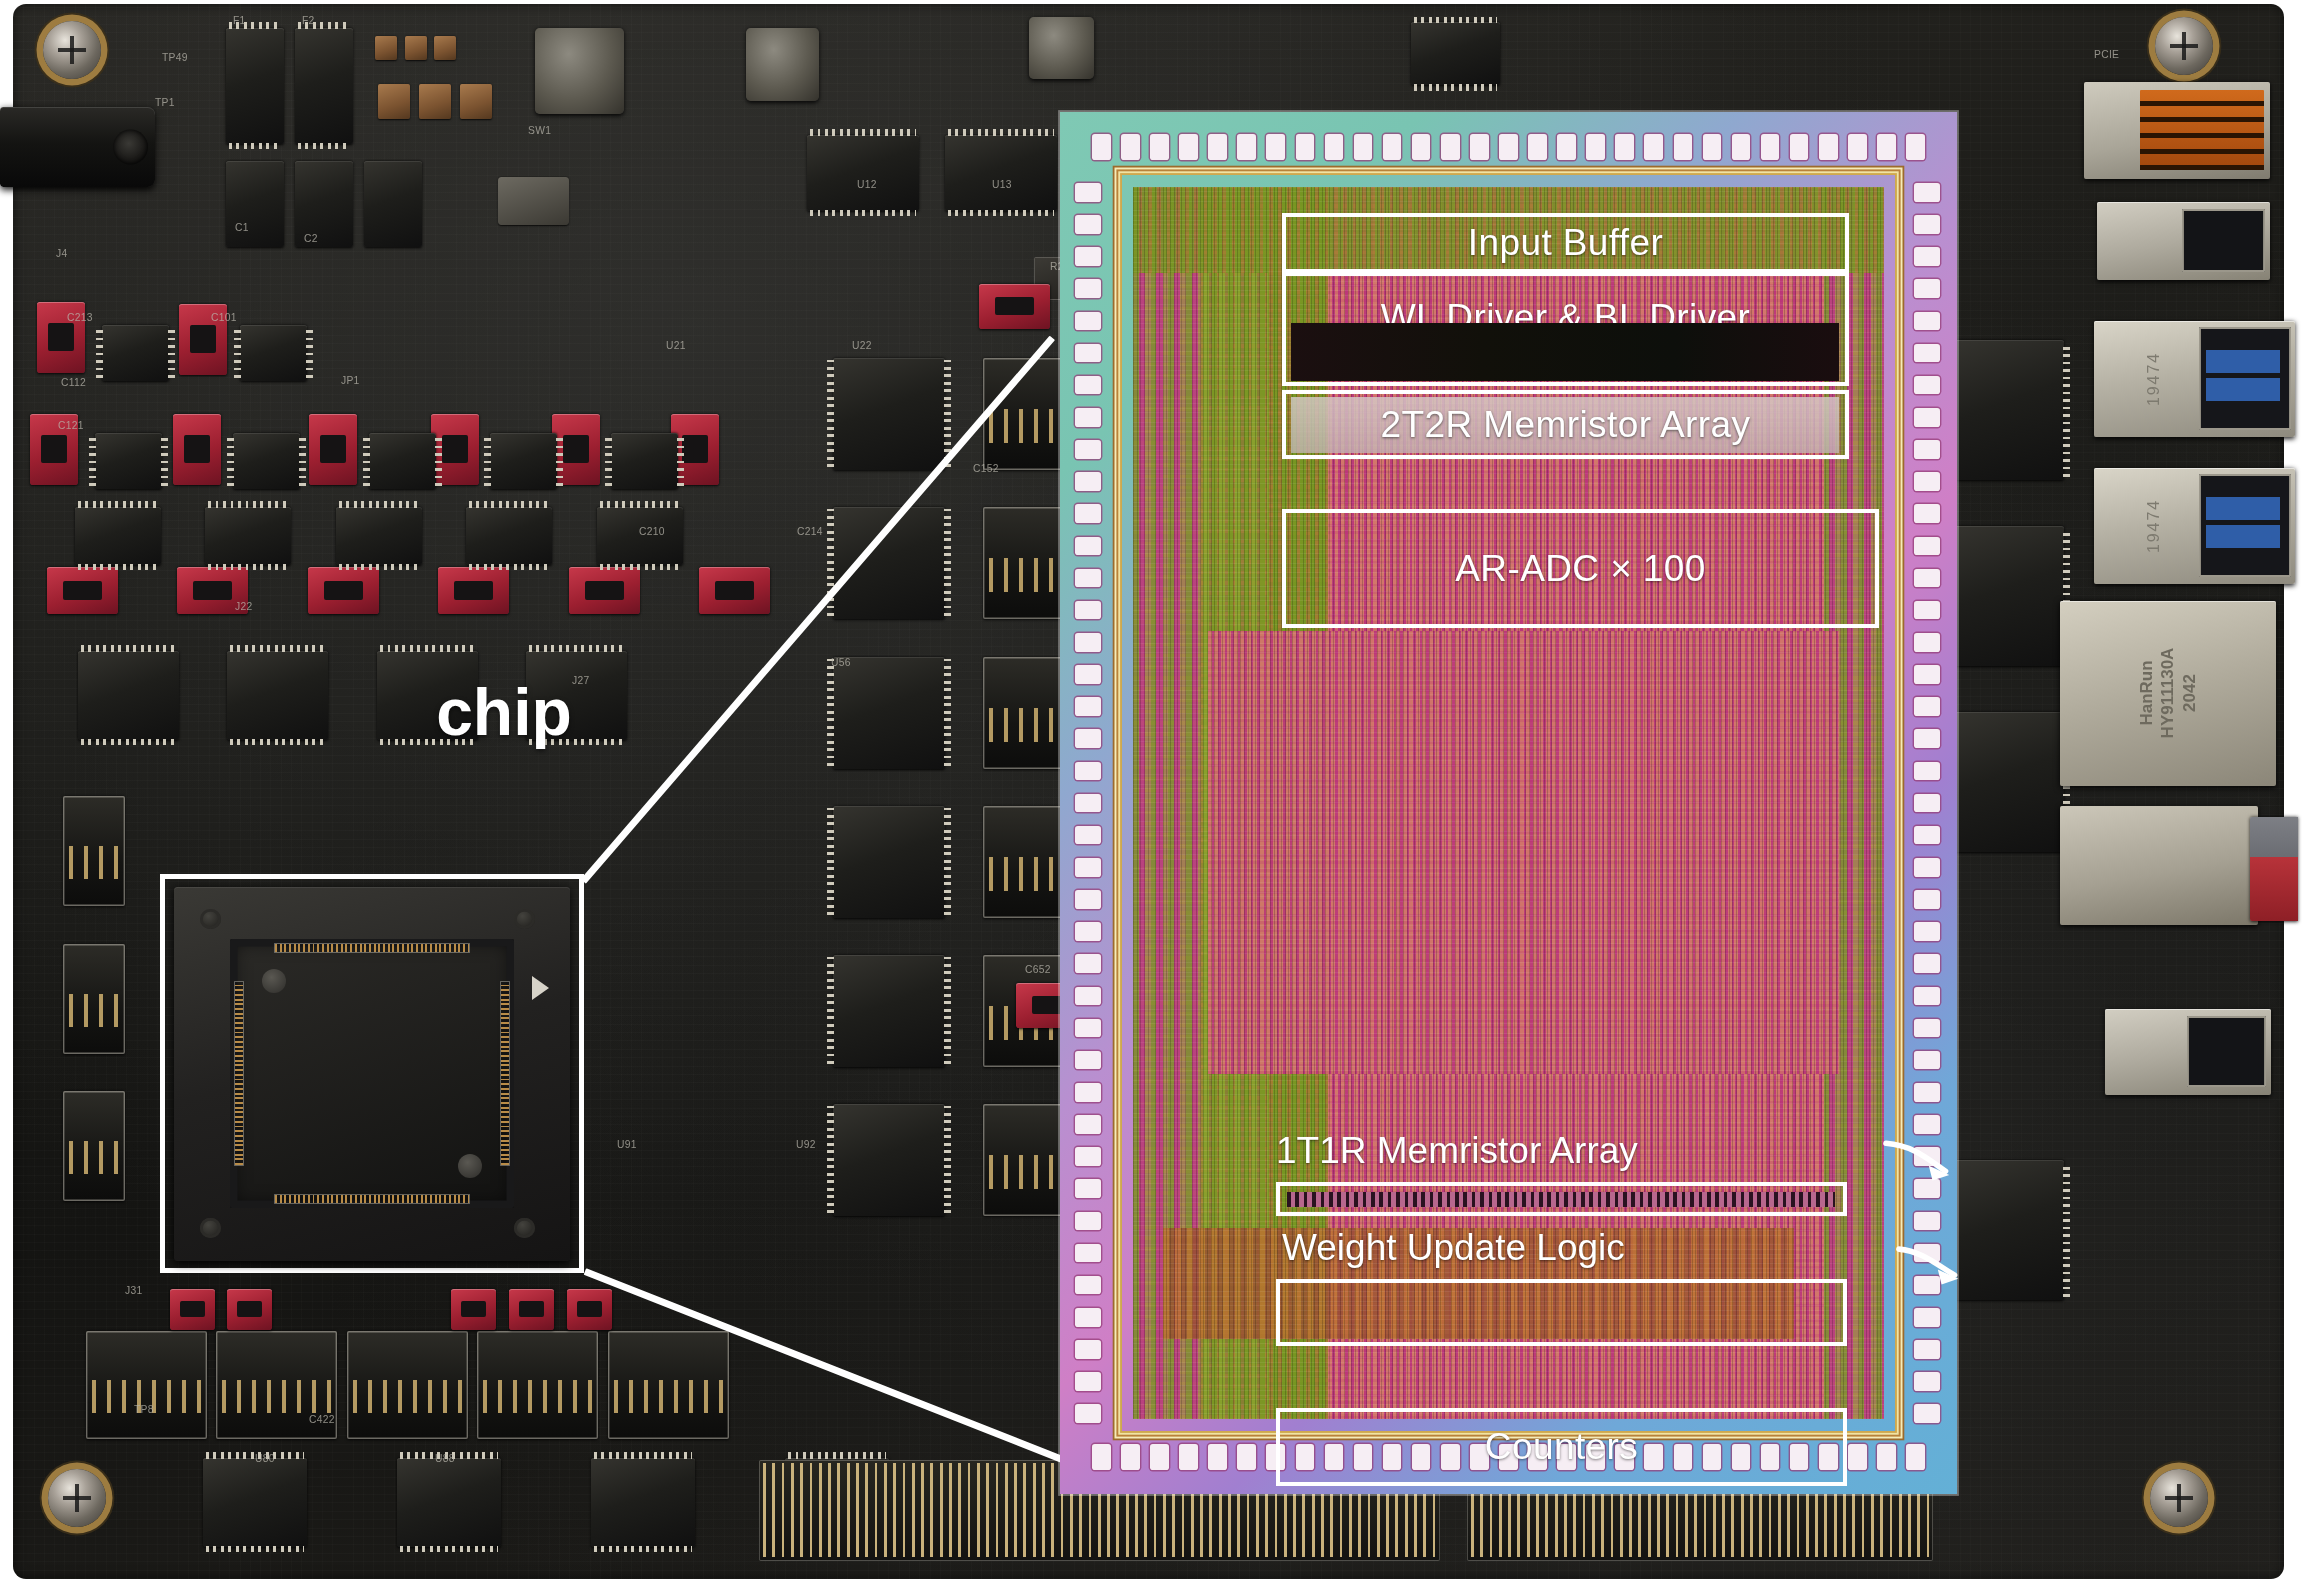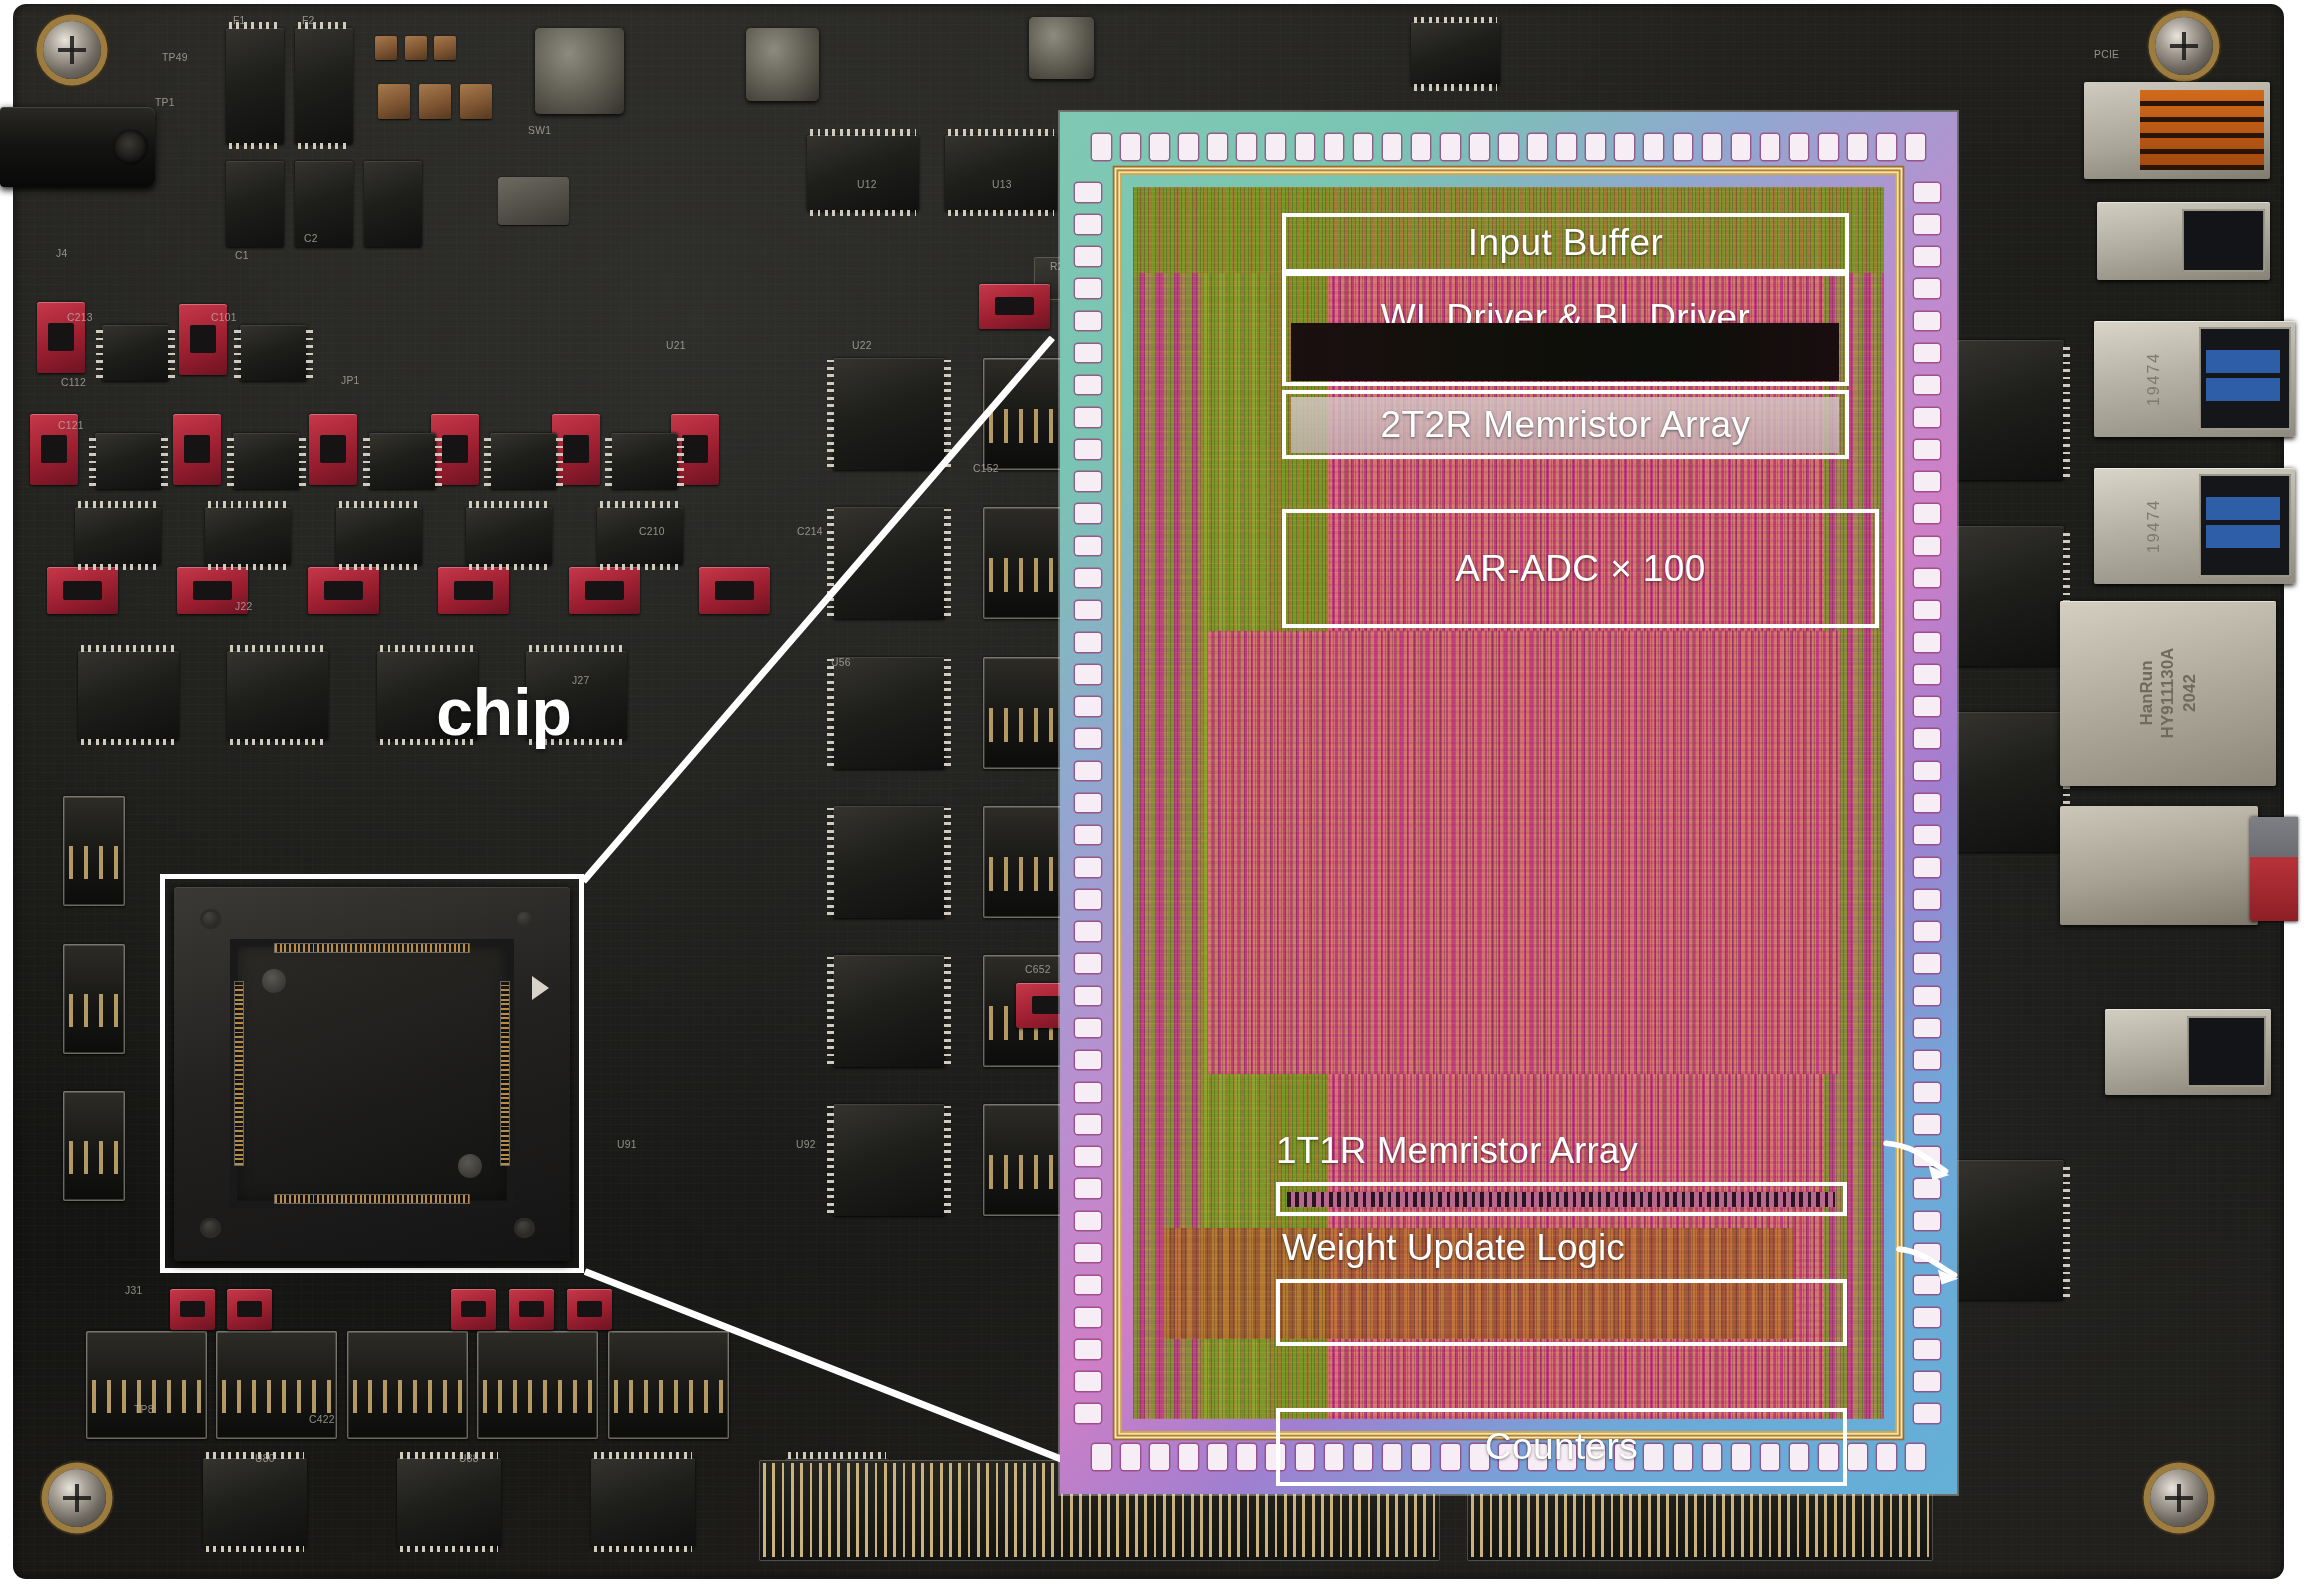--- a/index.html
+++ b/index.html
@@ -607,21 +607,21 @@
     <div class="sdcard" style="left:2237px;top:813px;width:48px;height:104px;"></div>
     <div class="usb2" style="left:2092px;top:1005px;width:166px;height:86px;">
       <div class="port"></div>
     </div>
 
     <div id="silk-labels">
         <div class="label" style="left: 220px; top: 11.2px;">F1</div>
         <div class="label" style="left: 289px; top: 11.2px;">F2</div>
         <div class="label" style="left: 149px; top: 48px;">TP49</div>
         <div class="label" style="left: 142px; top: 93px;">TP1</div>
-        <div class="label" style="left: 222px; top: 246px; text-align: right;">C1</div>
+        <div class="label" style="left: 222px; top: 218px; text-align: right;">C1</div>
         <div class="label" style="left: 291px; top: 229px;">C2</div>
         <div class="label" style="left: 43px; top: 244px;">J4</div>
         <div class="label" style="left: 1037px; top: 257px;">R22</div>
         <div class="label" style="left: 515px; top: 121px;">SW1</div>
         <div class="label" style="left: 844px; top: 175px;">U12</div>
         <div class="label" style="left: 979px; top: 175px;">U13</div>
         <div class="label" style="left: 54px; top: 308px;">C213</div>
         <div class="label" style="left: 198px; top: 308px;">C101</div>
         <div class="label" style="left: 48px; top: 373px;">C112</div>
         <div class="label" style="left: 328px; top: 371px;">JP1</div>
@@ -633,21 +633,21 @@
         <div class="label" style="left: 960px; top: 459px;">C152</div>
         <div class="label" style="left: 222px; top: 597px;">J22</div>
         <div class="label" style="left: 559px; top: 671px;">J27</div>
         <div class="label" style="left: 818px; top: 653px;">U56</div>
         <div class="label" style="left: 1012px; top: 960px;">C652</div>
         <div class="label" style="left: 604px; top: 1135px;">U91</div>
         <div class="label" style="left: 783px; top: 1135px;">U92</div>
         <div class="label" style="left: 112px; top: 1281px;">J31</div>
         <div class="label" style="left: 121px; top: 1400px;">TP8</div>
         <div class="label" style="left: 242px; top: 1449px;">U80</div>
-        <div class="label" style="left: 446px; top: 1449px;">U88</div>
+        <div class="label" style="left: 422px; top: 1449px;">U88</div>
         <div class="label" style="left: 296px; top: 1410px;">C422</div>
         <div class="label" style="left: 2081px; top: 45px;">PCIE</div>
       </div>
   </div>
 
   <div>
 
     <div class="callout-line" style="left:583px;top:878px;width:718px;transform:rotate(-49.2deg);"></div>
 
     <div class="callout-line" style="left:585px;top:1268px;width:569px;transform:rotate(21.5deg);"></div>

